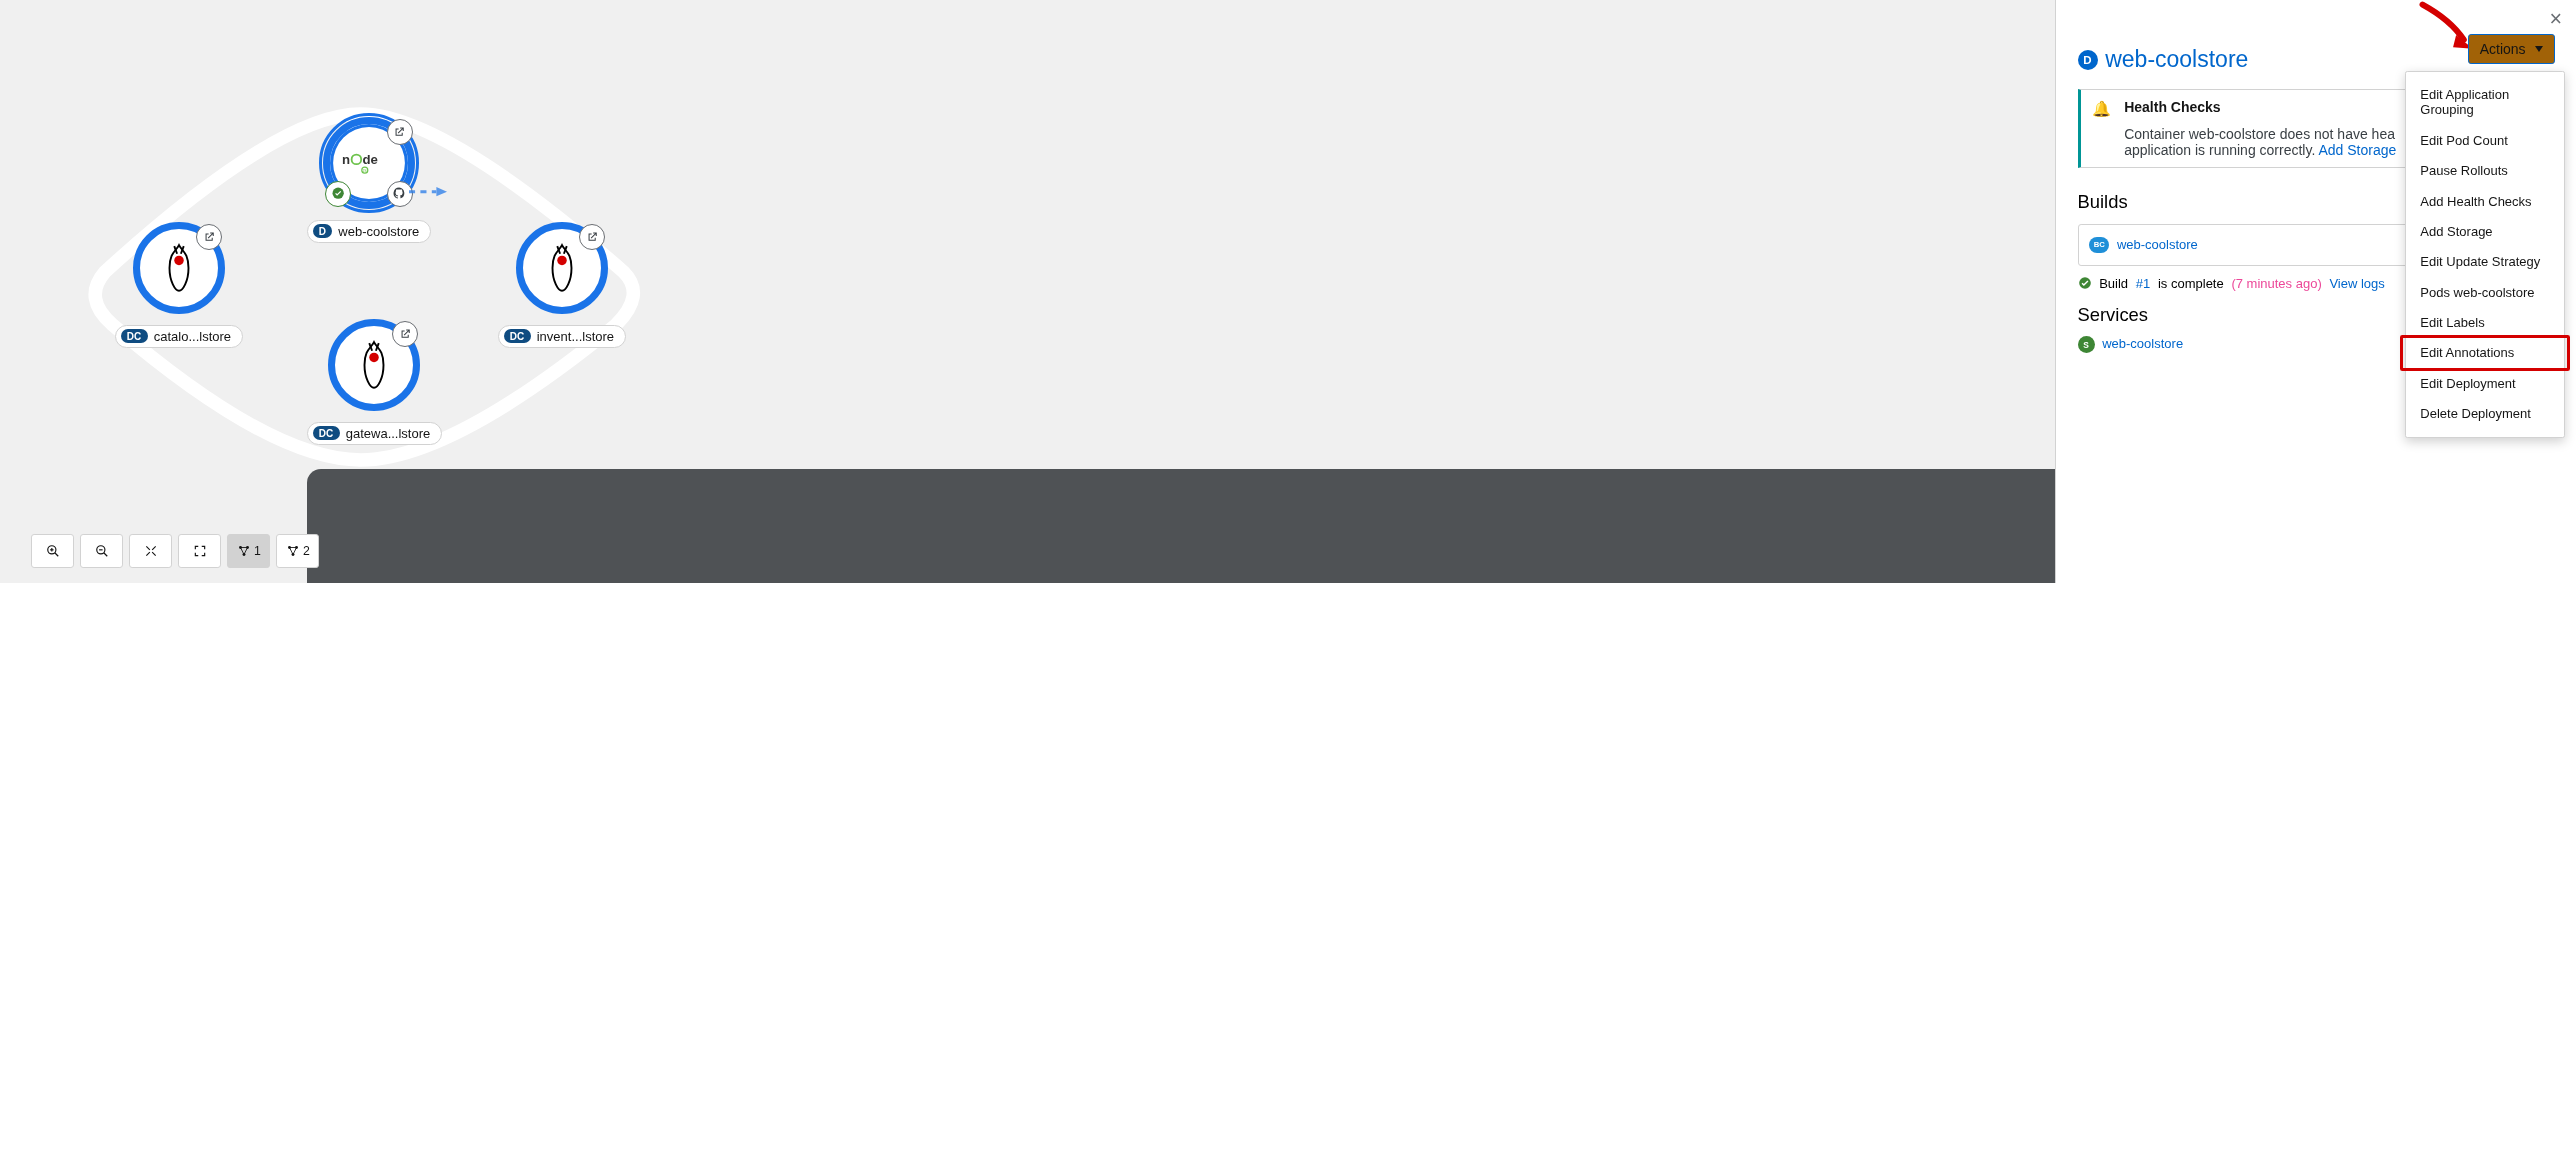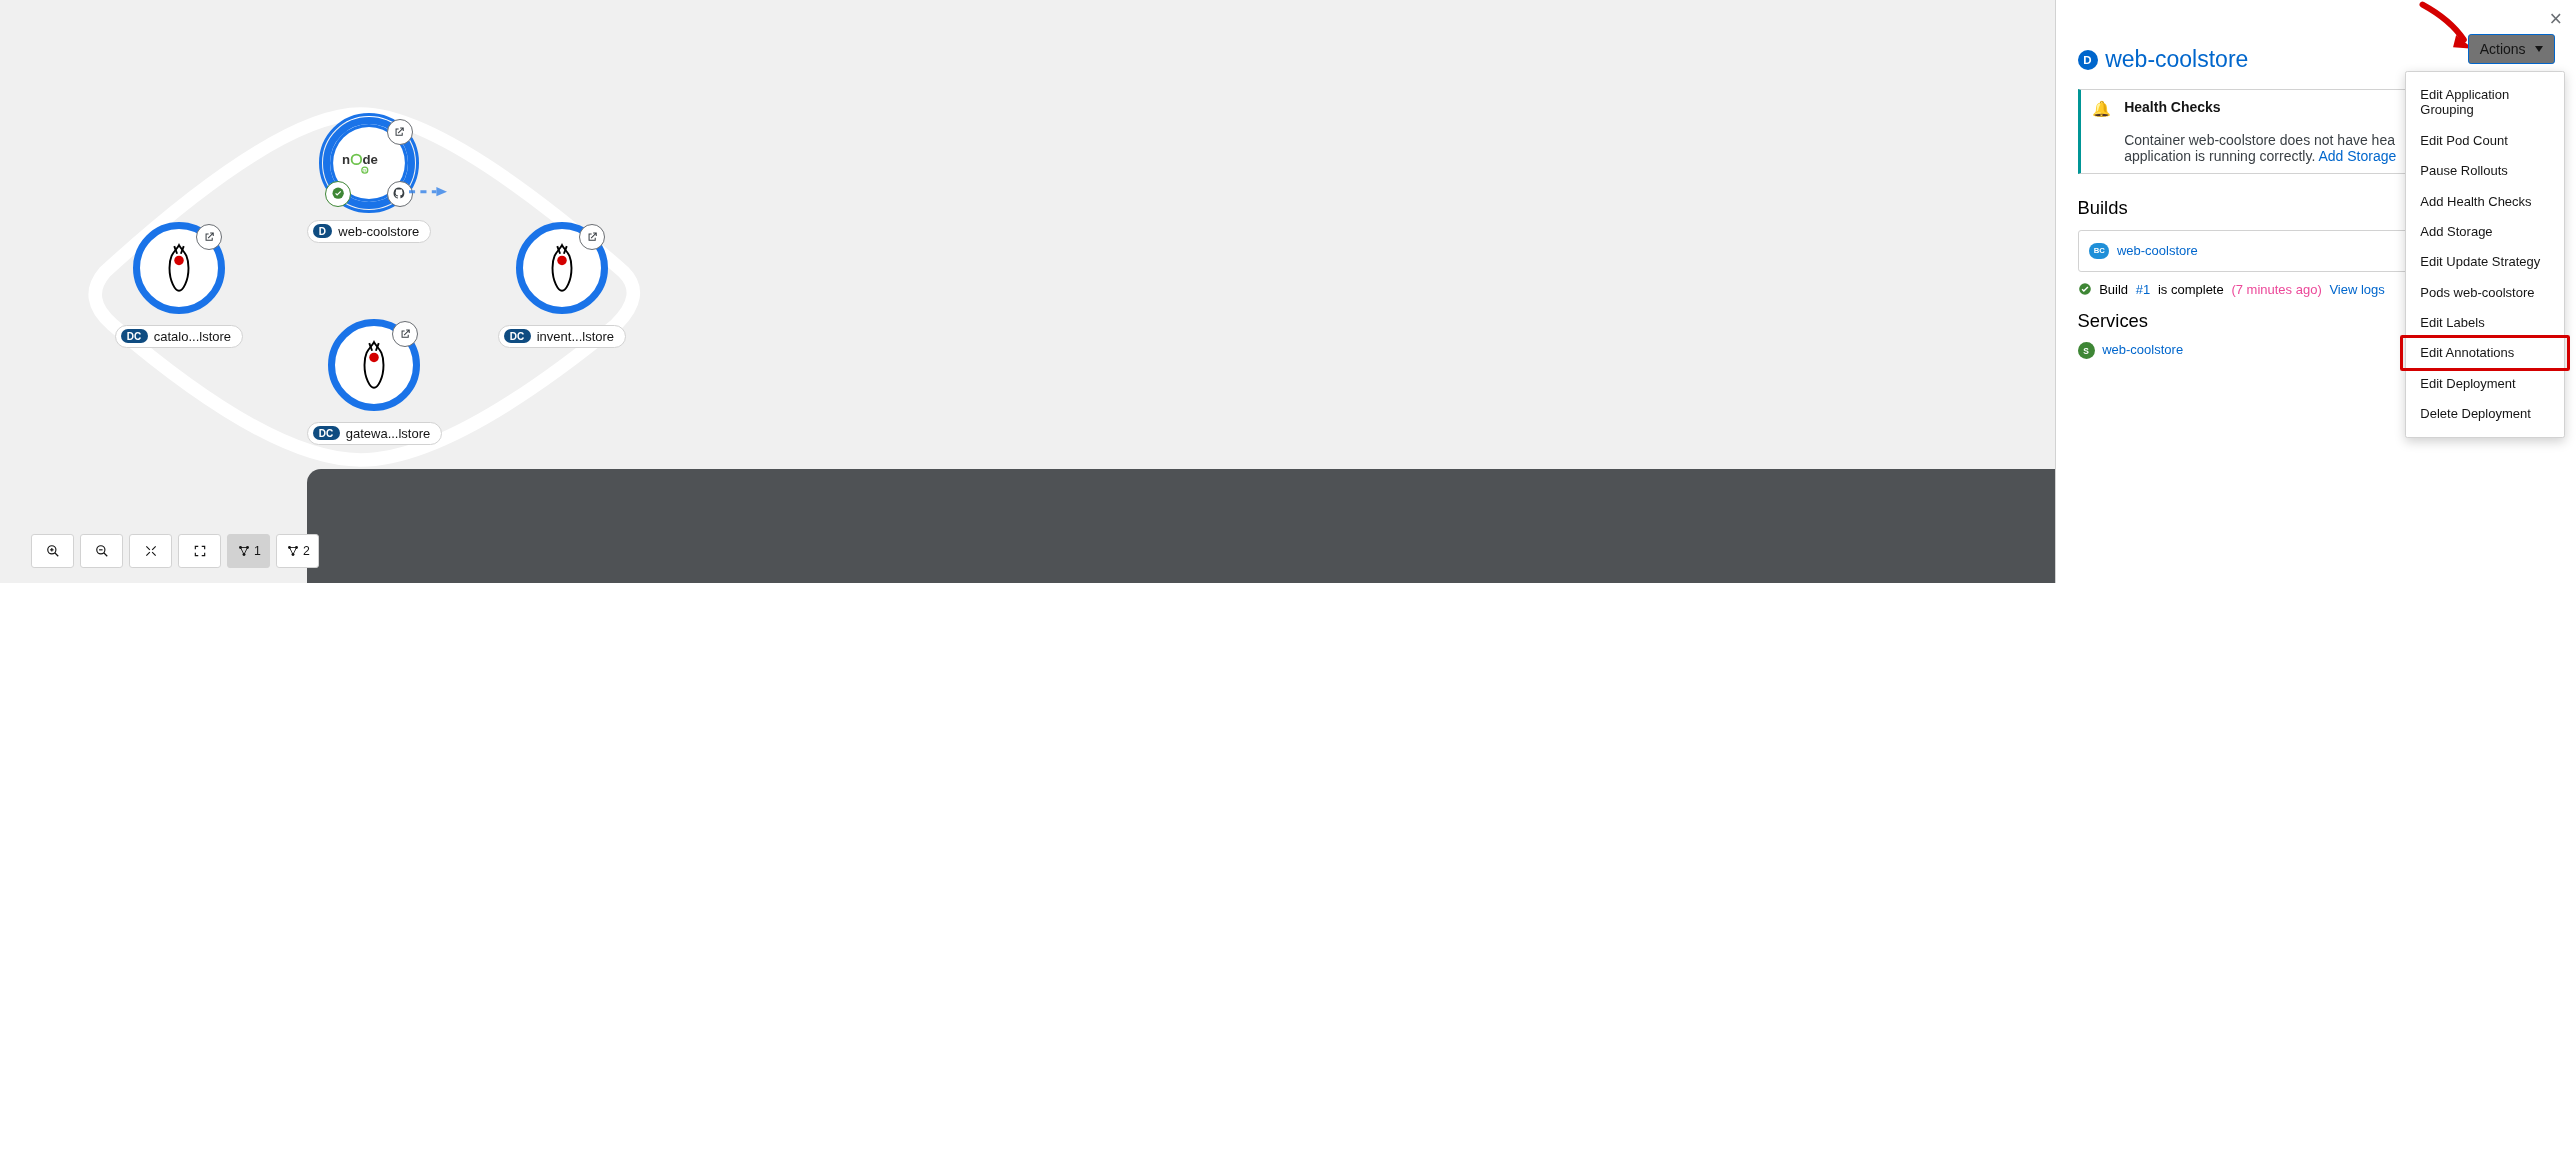--- a/index.html
+++ b/index.html
@@ -55,30 +55,30 @@
   .jboss{width:38px;height:54px}
   .nodejs{width:54px}
 
   
   .panel{width:521px;background:#fff;border-left:0.8px solid #d2d2d2;position:relative;padding:18.4px 21.5px 0 21.5px;display:flex;flex-direction:column;overflow:hidden}
   .close-x{position:absolute;top:9.2px;right:14px;color:#6a6e73;font-size:21.5px;line-height:1;cursor:pointer}
   .panel-title{display:flex;align-items:center;gap:7.7px;margin:28px 0 15.3px}
   .panel-title .rbadge{width:20px;height:20px;border-radius:50%;background:var(--blue);color:#fff;font-weight:700;display:flex;align-items:center;justify-content:center;font-size:11.5px}
   .panel-title h1{font-size:23px;font-weight:500;color:var(--blue);margin:0}
 
-  .actions-btn{position:absolute;top:34px;right:21.5px;border:1.5px solid var(--blue);background:#737373;color:#151515;font-size:14px;padding:6.1px 10.7px;border-radius:3.1px;display:flex;align-items:center;gap:9.2px;cursor:pointer}
+  .actions-btn{position:absolute;top:34px;right:21.5px;border:1.5px solid var(--blue);background:#a16207;color:#151515;font-size:14px;padding:6.1px 10.7px;border-radius:3.1px;display:flex;align-items:center;gap:9.2px;cursor:pointer}
   .actions-btn .caret{width:0;height:0;border-left:4.6px solid transparent;border-right:4.6px solid transparent;border-top:6.1px solid #151515}
 
   .annot-arrow{position:absolute;top:0;right:97px;width:61px;height:61px;pointer-events:none}
   .annot-arrow svg path{stroke:var(--red);stroke-width:8;fill:none;stroke-linecap:round}
   .annot-arrow svg .ahead{fill:var(--red);stroke:none}
 
   .alert{display:flex;gap:12.3px;border-left:3.1px solid #009596;background:#fff;padding:9.2px 12.3px;border:0.8px solid #d2d2d2;border-left-width:3.8px;border-left-color:#009596;margin-bottom:14px}
   .alert .bell{color:#009596;font-size:15.3px;margin-top:1.5px}
-  .alert h3{margin:0 0 17px;font-size:14px;font-weight:700;color:#151515}
+  .alert h3{margin:0 0 11px;font-size:14px;font-weight:700;color:#151515}
   .alert p{margin:0;font-size:14px;color:#393f44}
   .alert a{color:var(--link);text-decoration:none;cursor:pointer}
 
   .tabs{display:flex;border-bottom:0.8px solid #d2d2d2;gap:28px;margin-bottom:14px}
   .tab{padding:4.6px 0 7.7px;font-size:14px;color:var(--muted);border-bottom:2.3px solid transparent;cursor:pointer}
   .tab.active{color:var(--blue);border-bottom-color:var(--blue)}
 
   .section h2{font-size:18.4px;font-weight:500;margin:9.2px 0 10.7px}
   .row{display:flex;align-items:flex-start;gap:7.7px;font-size:13px;margin:3.1px 0}
   .row a{color:var(--link);text-decoration:none}

